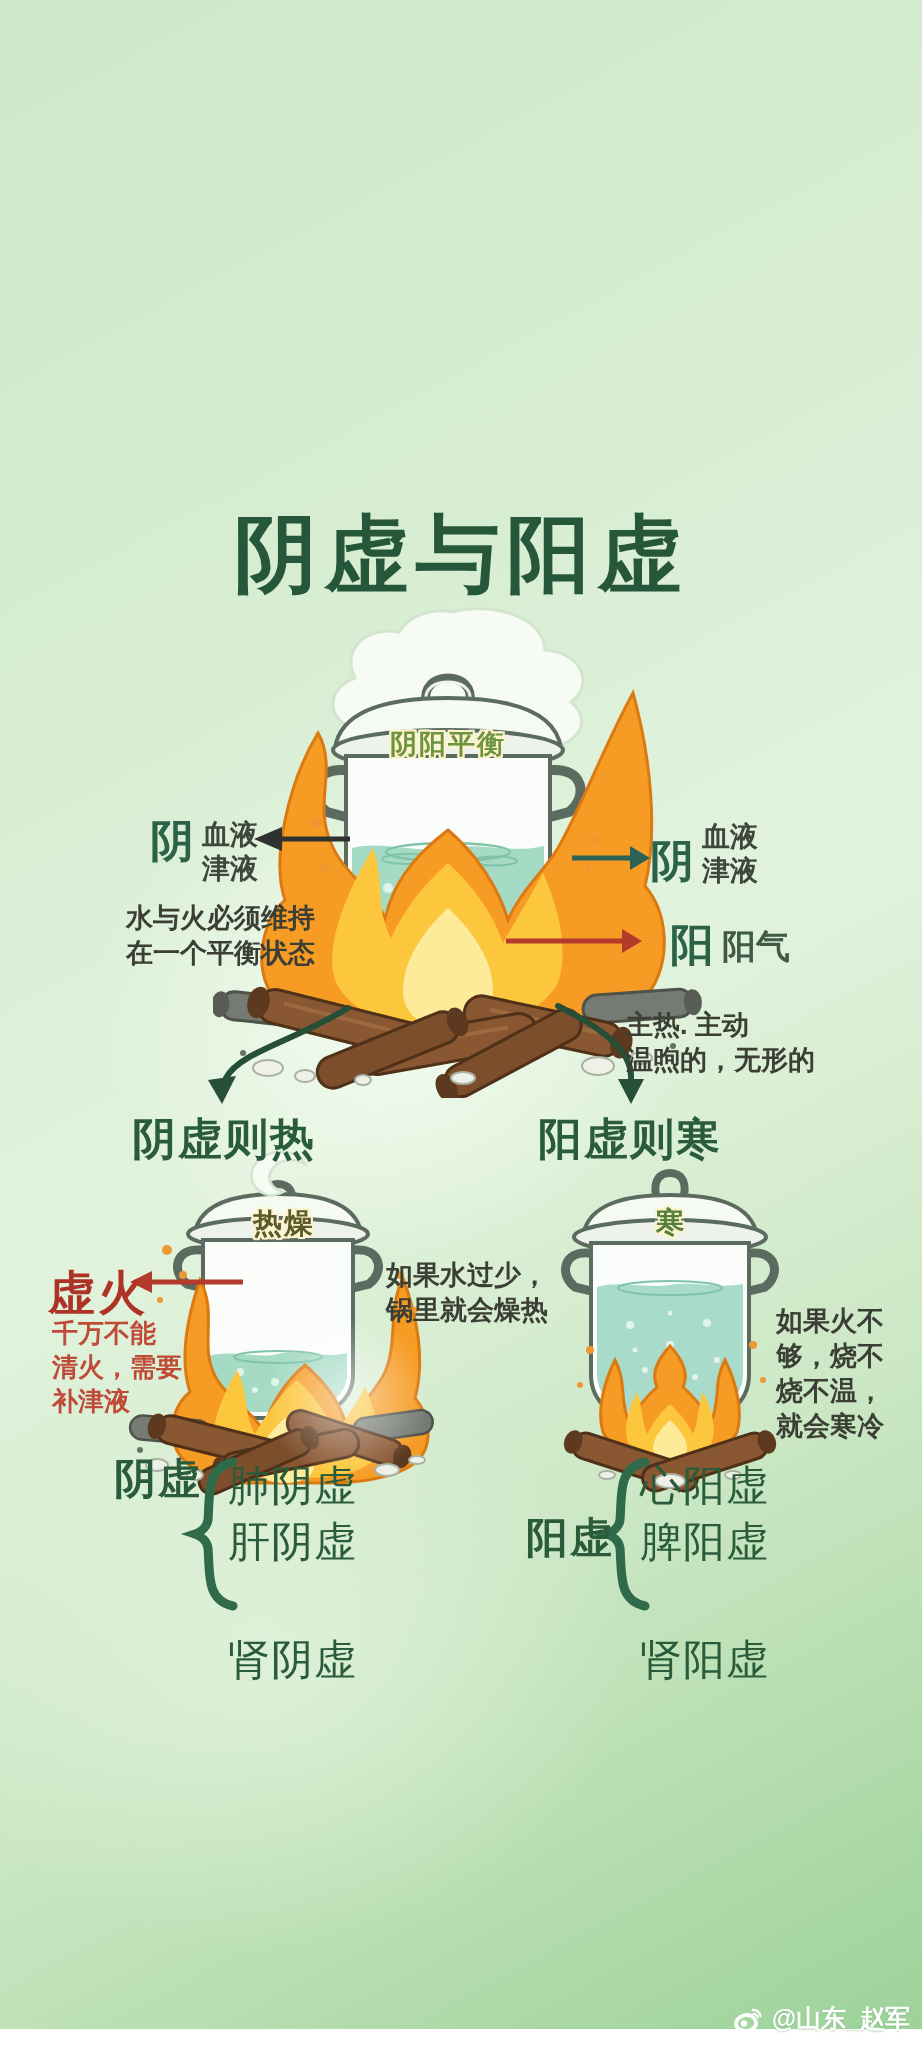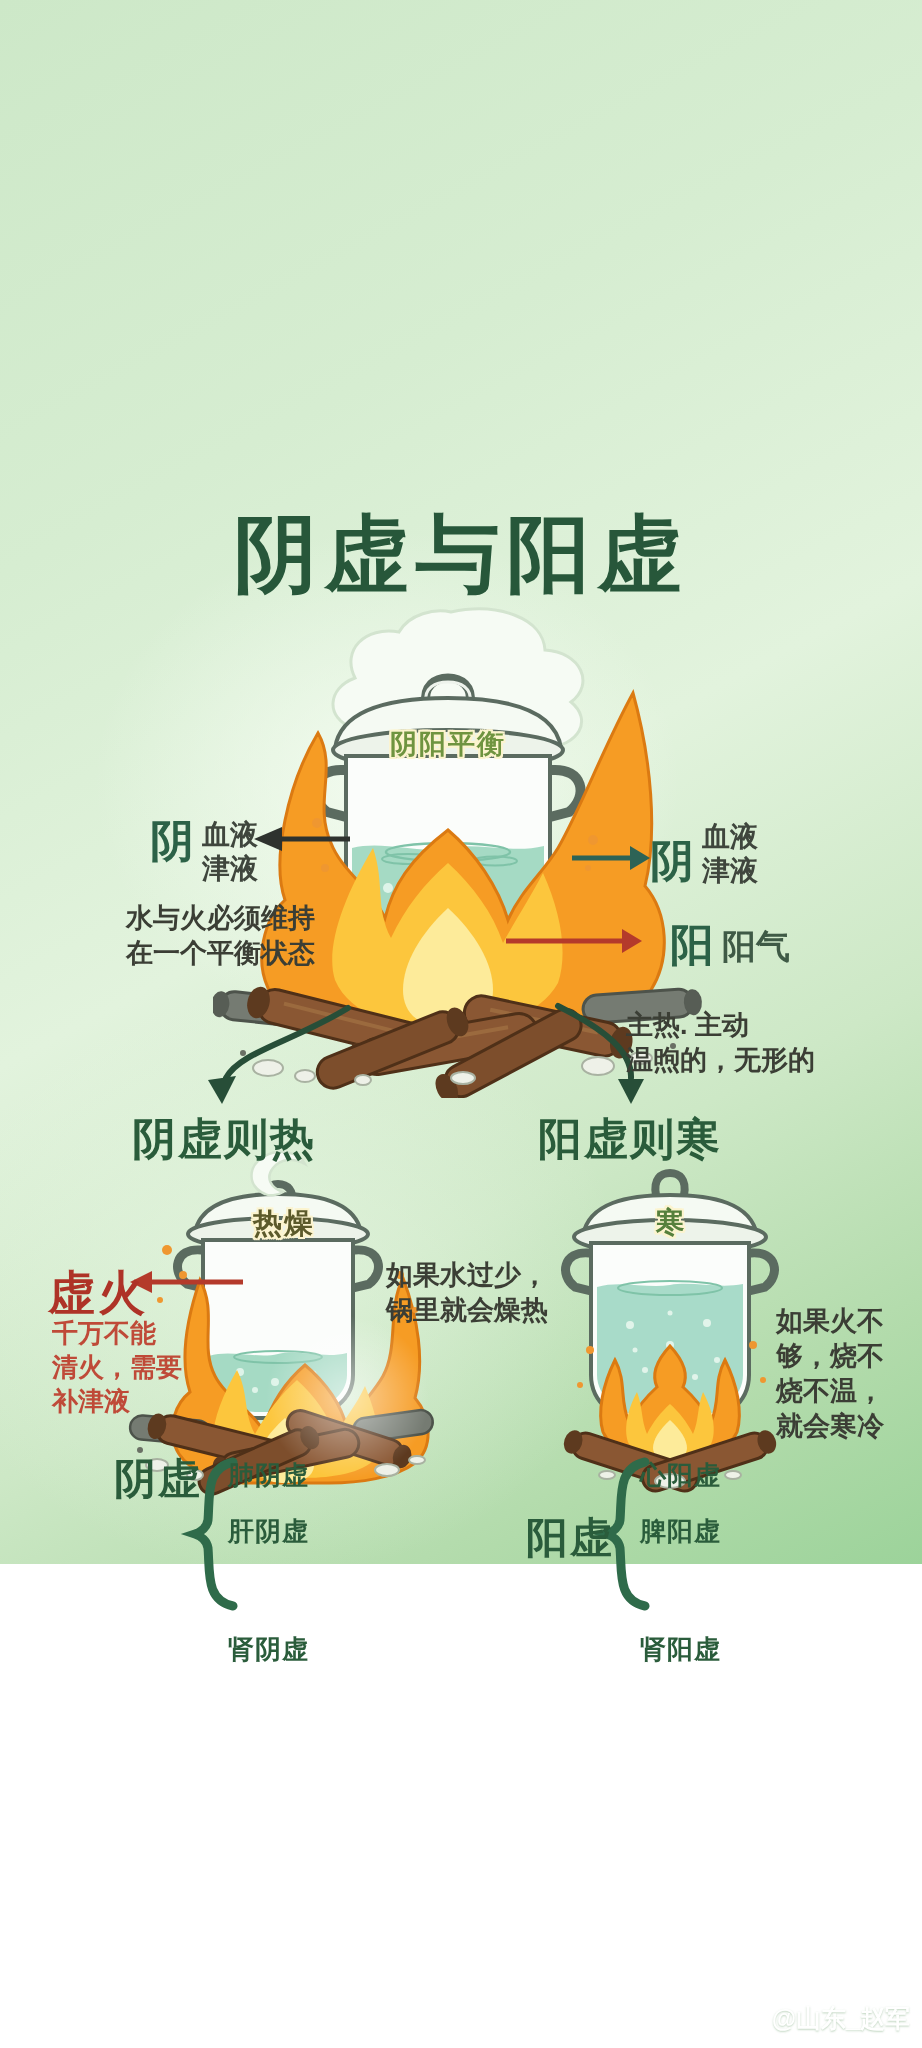--- a/index.html
+++ b/index.html
@@ -1,17 +1,17 @@
 <!DOCTYPE html>
 <html><head>
 <meta charset="utf-8">
 <style>
   html,body{margin:0;padding:0;}
   body{width:922px;height:2048px;overflow:hidden;font-family:"Liberation Sans",sans-serif;}
-  #canvas{position:relative;width:922px;height:1564px;
+  #canvas{position:relative;width:922px;height:2029px;
     background:
       radial-gradient(ellipse 420px 360px at 42% 50%, rgba(244,252,241,.9) 0%, rgba(244,252,241,0) 70%),
       radial-gradient(ellipse 500px 420px at 30% 82%, rgba(235,248,231,.55) 0%, rgba(235,248,231,0) 70%),
       linear-gradient(152deg,#cde8c8 0%,#d6edd1 28%,#e2f3dd 52%,#cde8c6 72%,#b2dbab 88%,#9cd39a 100%);
   }
   .abs{position:absolute;}
   .t{position:absolute;white-space:pre;}
   #title{left:461px;top:498px;transform:translateX(-50%);font-size:84px;font-weight:700;
     letter-spacing:7px;color:#27573a;font-family:"Liberation Serif","DejaVu Serif",serif;}
   .lid-label{font-weight:700;text-shadow:-2px 0 #fcf4cf,2px 0 #fcf4cf,0 -2px #fcf4cf,0 2px #fcf4cf,
@@ -32,21 +32,21 @@
   .branch{font-size:44px;font-weight:700;color:#2a5c3b;letter-spacing:2px;transform:translateX(-50%);}
   #branchLeft{left:224px;top:1110px;}
   #branchRight{left:630px;top:1110px;}
   #xuhuo{left:48px;top:1262px;font-size:47px;font-weight:700;color:#ae3327;letter-spacing:3px;}
   #xuhuoWarning{left:52px;top:1316px;font-size:26px;line-height:34px;font-weight:600;color:#bf4a38;}
   #leftNote{left:386px;top:1258px;}
   #rightNote{left:776px;top:1304px;}
   .group-term{font-size:42px;font-weight:700;color:#2a5c3b;letter-spacing:2px;}
   #yinGroupTerm{left:114px;top:1451px;}
   #yangGroupTerm{left:526px;top:1510px;}
-  .group-item{font-size:26px;font-weight:700;color:#2a5c3b;letter-spacing:1px;}
+  .group-item{font-size:42px;font-weight:400;color:#2a5c3b;letter-spacing:1px;}
   .gi-l{left:228px;} .gi-r{left:640px;}
   .gi-1{top:1458px;} .gi-2{top:1514px;} .gi-3{top:1632px;}
   #watermark{position:absolute;right:12px;top:2002px;display:flex;align-items:center;gap:9px;
     color:#ffffff;font-size:25px;font-weight:600;text-shadow:0 1px 2px rgba(110,160,110,.45);text-align:right;}
   #bokeh{left:265px;top:1315px;width:165px;height:165px;border-radius:50%;
     background:radial-gradient(circle,rgba(255,255,255,.55) 0%,rgba(255,255,255,0) 70%);}
   svg{display:block;}
 </style>
 </head>
 <body>

